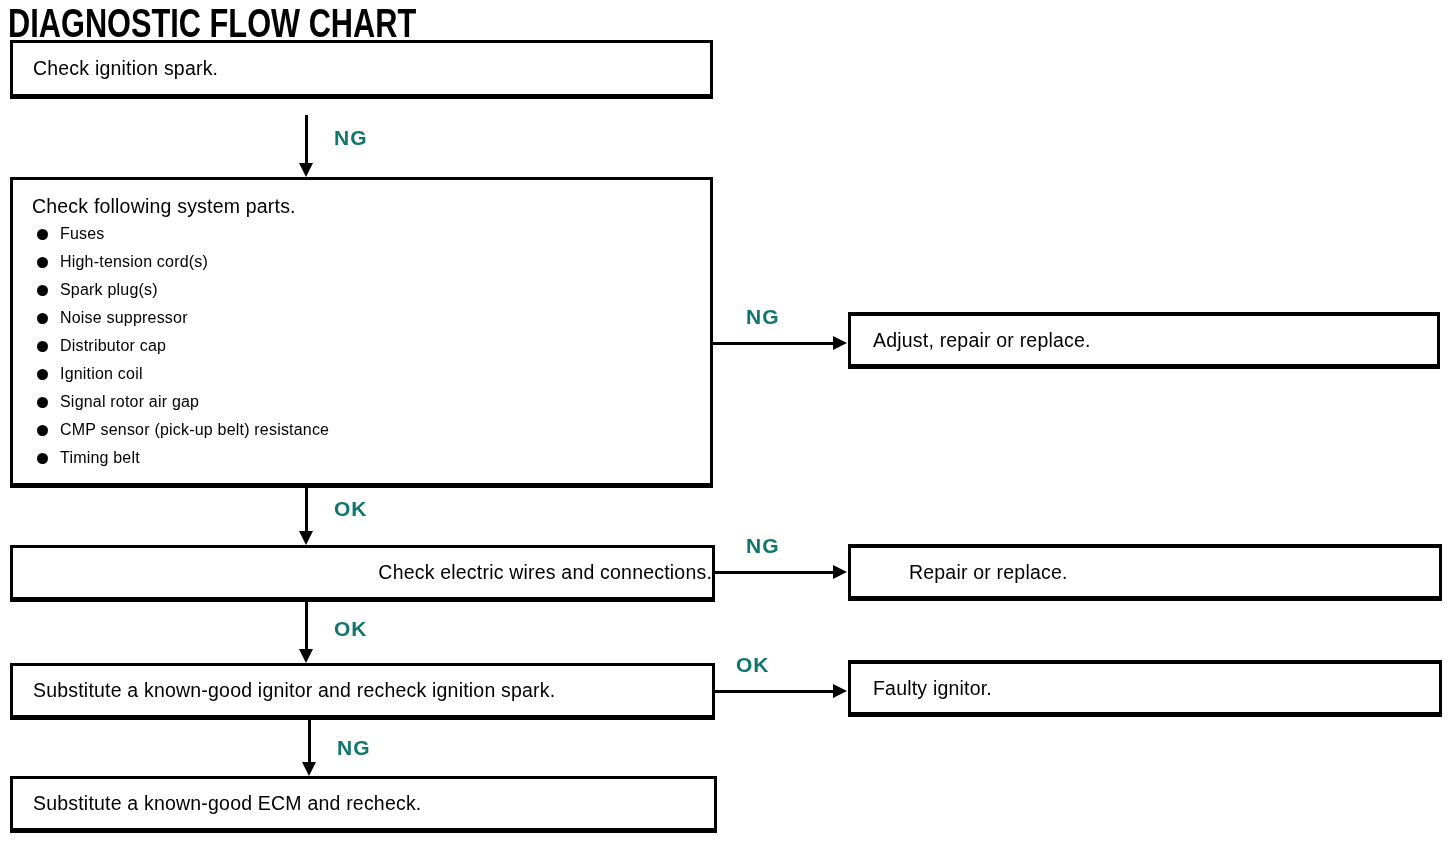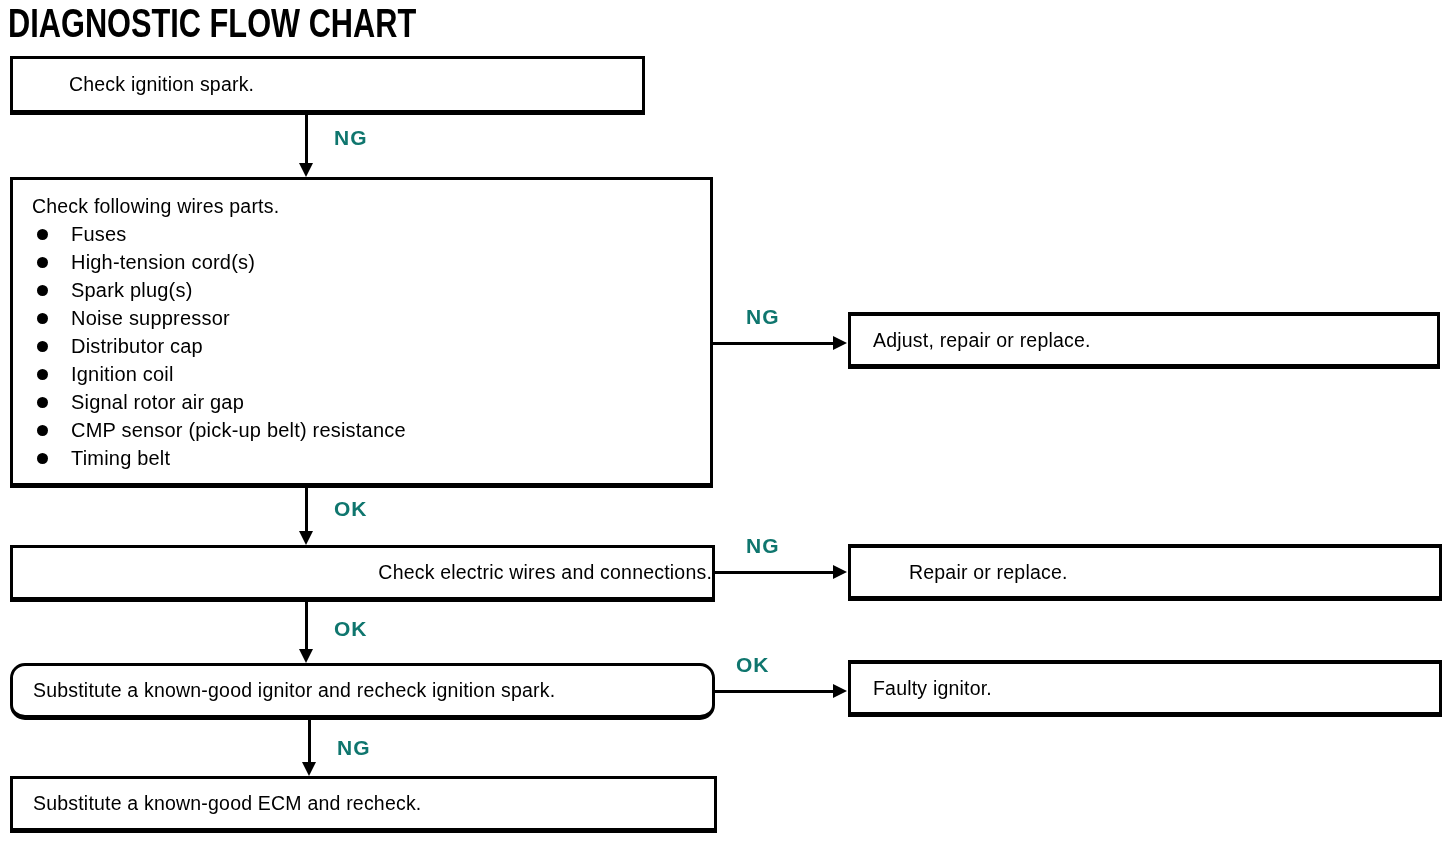--- a/index.html
+++ b/index.html
@@ -62,24 +62,23 @@
   .bullet-row .dot {
     width: 11px;
     height: 11px;
     border-radius: 50%;
     background: #000000;
     margin-left: 5px;
     margin-right: 12px;
     flex: 0 0 auto;
   }
   .bullet-row .btxt {
-    font-size: 20px;
+    font-size: 16px;
     letter-spacing: 0.2px;
     white-space: nowrap;
-    margin-left: 11px;
   }
   .varrow { position: absolute; width: 15px; }
   .varrow .vline {
     position: absolute;
     left: 6px; top: 0;
     width: 2.5px;
     background: #000000;
   }
   .varrow .vhead {
     position: absolute;
@@ -113,32 +112,32 @@
     color: #0f766e;
   }
 </style>
 </head>
 <body>
 
 <div class="canvas">
 
   <div class="title">DIAGNOSTIC FLOW CHART</div>
 
-  <div class="box" style="left:10px; top:56px; width:635px; height:59px;padding-left:36px;">
+  <div class="box" style="left:10px; top:40px; width:703px; height:59px;">
     <span class="btext">Check ignition spark.</span>
   </div>
 
   <div class="varrow" style="left:299px; top:115px; height:62px;">
     <div class="vline" style="height:50px;"></div>
     <div class="vhead"></div>
   </div>
   <div class="clabel" style="left:334px; top:126px;">NG</div>
 
   <div class="listbox" style="left:10px; top:177px; width:703px; height:311px;">
-    <div class="heading">Check following wires parts.</div>
+    <div class="heading">Check following system parts.</div>
     <div class="bullet-row">
       <span class="dot"></span>
       <span class="btxt">Fuses</span>
     </div>
     <div class="bullet-row">
       <span class="dot"></span>
       <span class="btxt">High-tension cord(s)</span>
     </div>
     <div class="bullet-row">
       <span class="dot"></span>
@@ -199,21 +198,21 @@
   <div class="box result" style="left:848px; top:544px; width:594px; height:57px;padding-left:36px;">
     <span class="btext">Repair or replace.</span>
   </div>
 
   <div class="varrow" style="left:299px; top:602px; height:61px;">
     <div class="vline" style="height:49px;"></div>
     <div class="vhead"></div>
   </div>
   <div class="clabel" style="left:334px; top:617px;">OK</div>
 
-  <div class="box" style="left:10px; top:663px; width:705px; height:57px;border-radius:15px;">
+  <div class="box" style="left:10px; top:663px; width:705px; height:57px;">
     <span class="btext">Substitute a known-good ignitor and recheck ignition spark.</span>
   </div>
 
   <div class="harrow" style="left:715px; top:684px; width:132px;">
     <div class="hline" style="width:120px;"></div>
     <div class="hhead"></div>
   </div>
   <div class="clabel" style="left:736px; top:653px;">OK</div>
 
   <div class="box result" style="left:848px; top:660px; width:594px; height:57px;">

